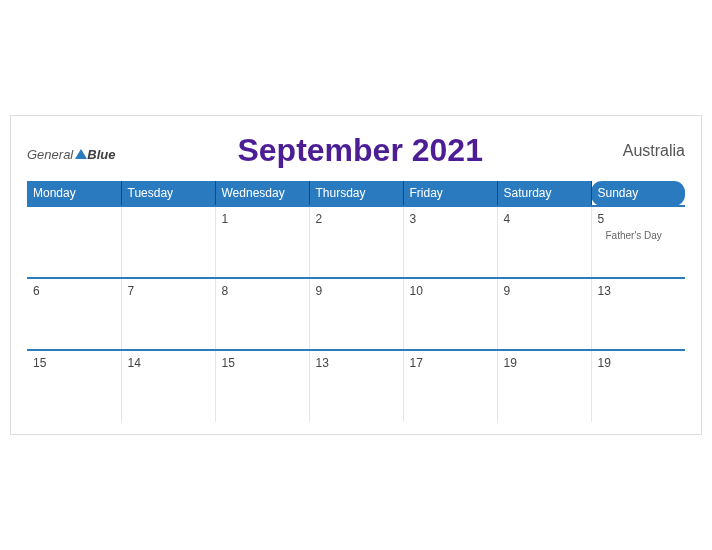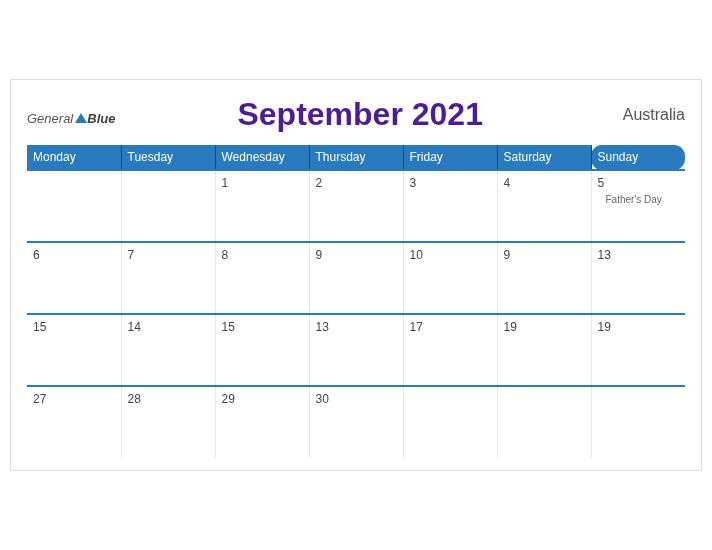--- a/index.html
+++ b/index.html
@@ -209,32 +209,15 @@
           <td>
             <span class="day-num">17</span>
           </td>
           <td>
             <span class="day-num">19</span>
           </td>
           <td>
             <span class="day-num">19</span>
           </td>
         </tr>
-        <tr>
-          <td>
-            <span class="day-num">27</span>
-          </td>
-          <td>
-            <span class="day-num">28</span>
-          </td>
-          <td>
-            <span class="day-num">29</span>
-          </td>
-          <td>
-            <span class="day-num">30</span>
-          </td>
-          <td class="empty"></td>
-          <td class="empty"></td>
-          <td class="empty"></td>
-        </tr>
       </tbody>
   </table>
 </div>
 
 </body></html>

